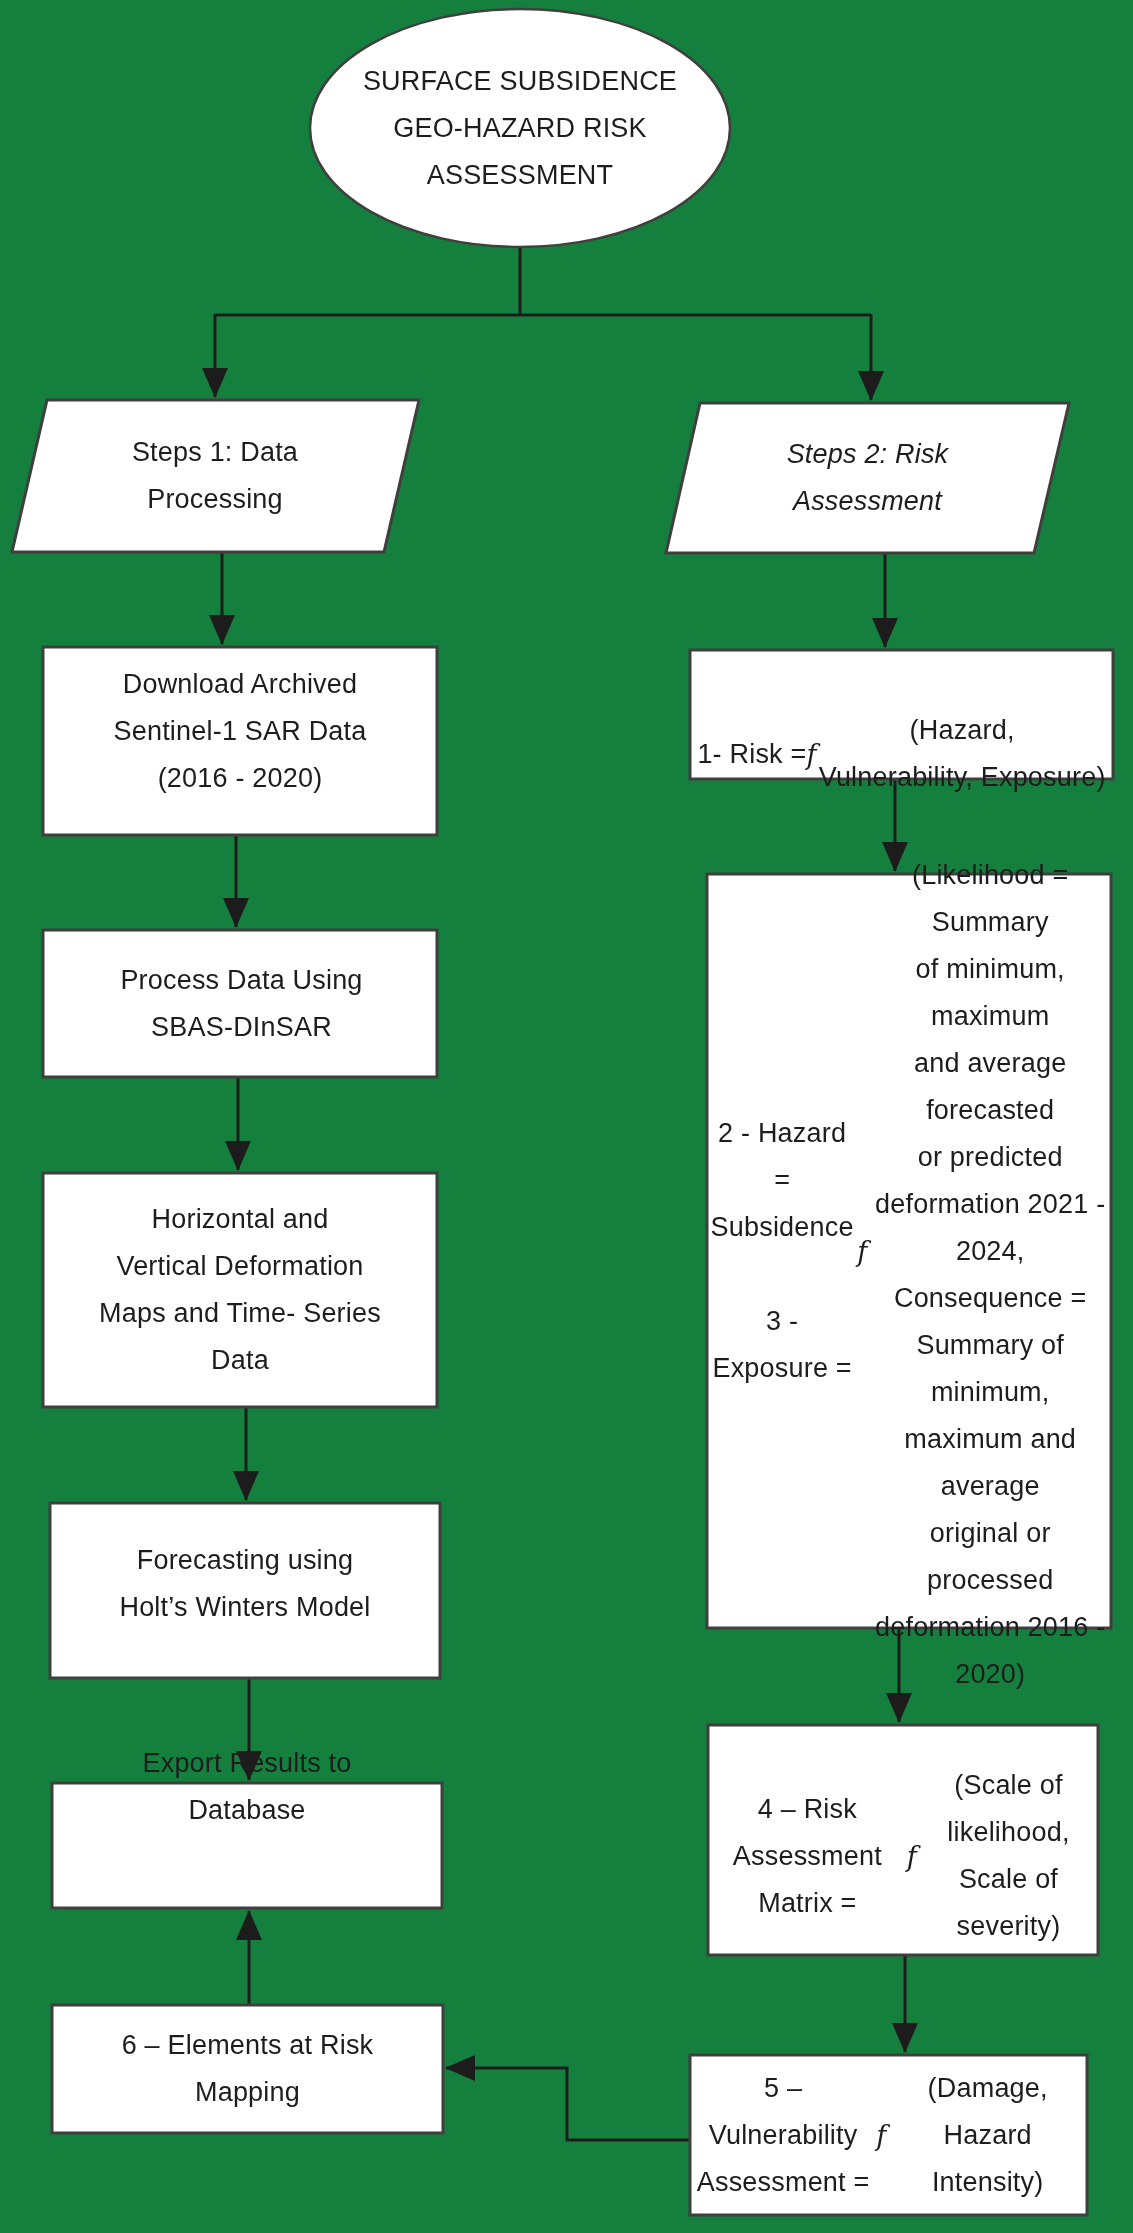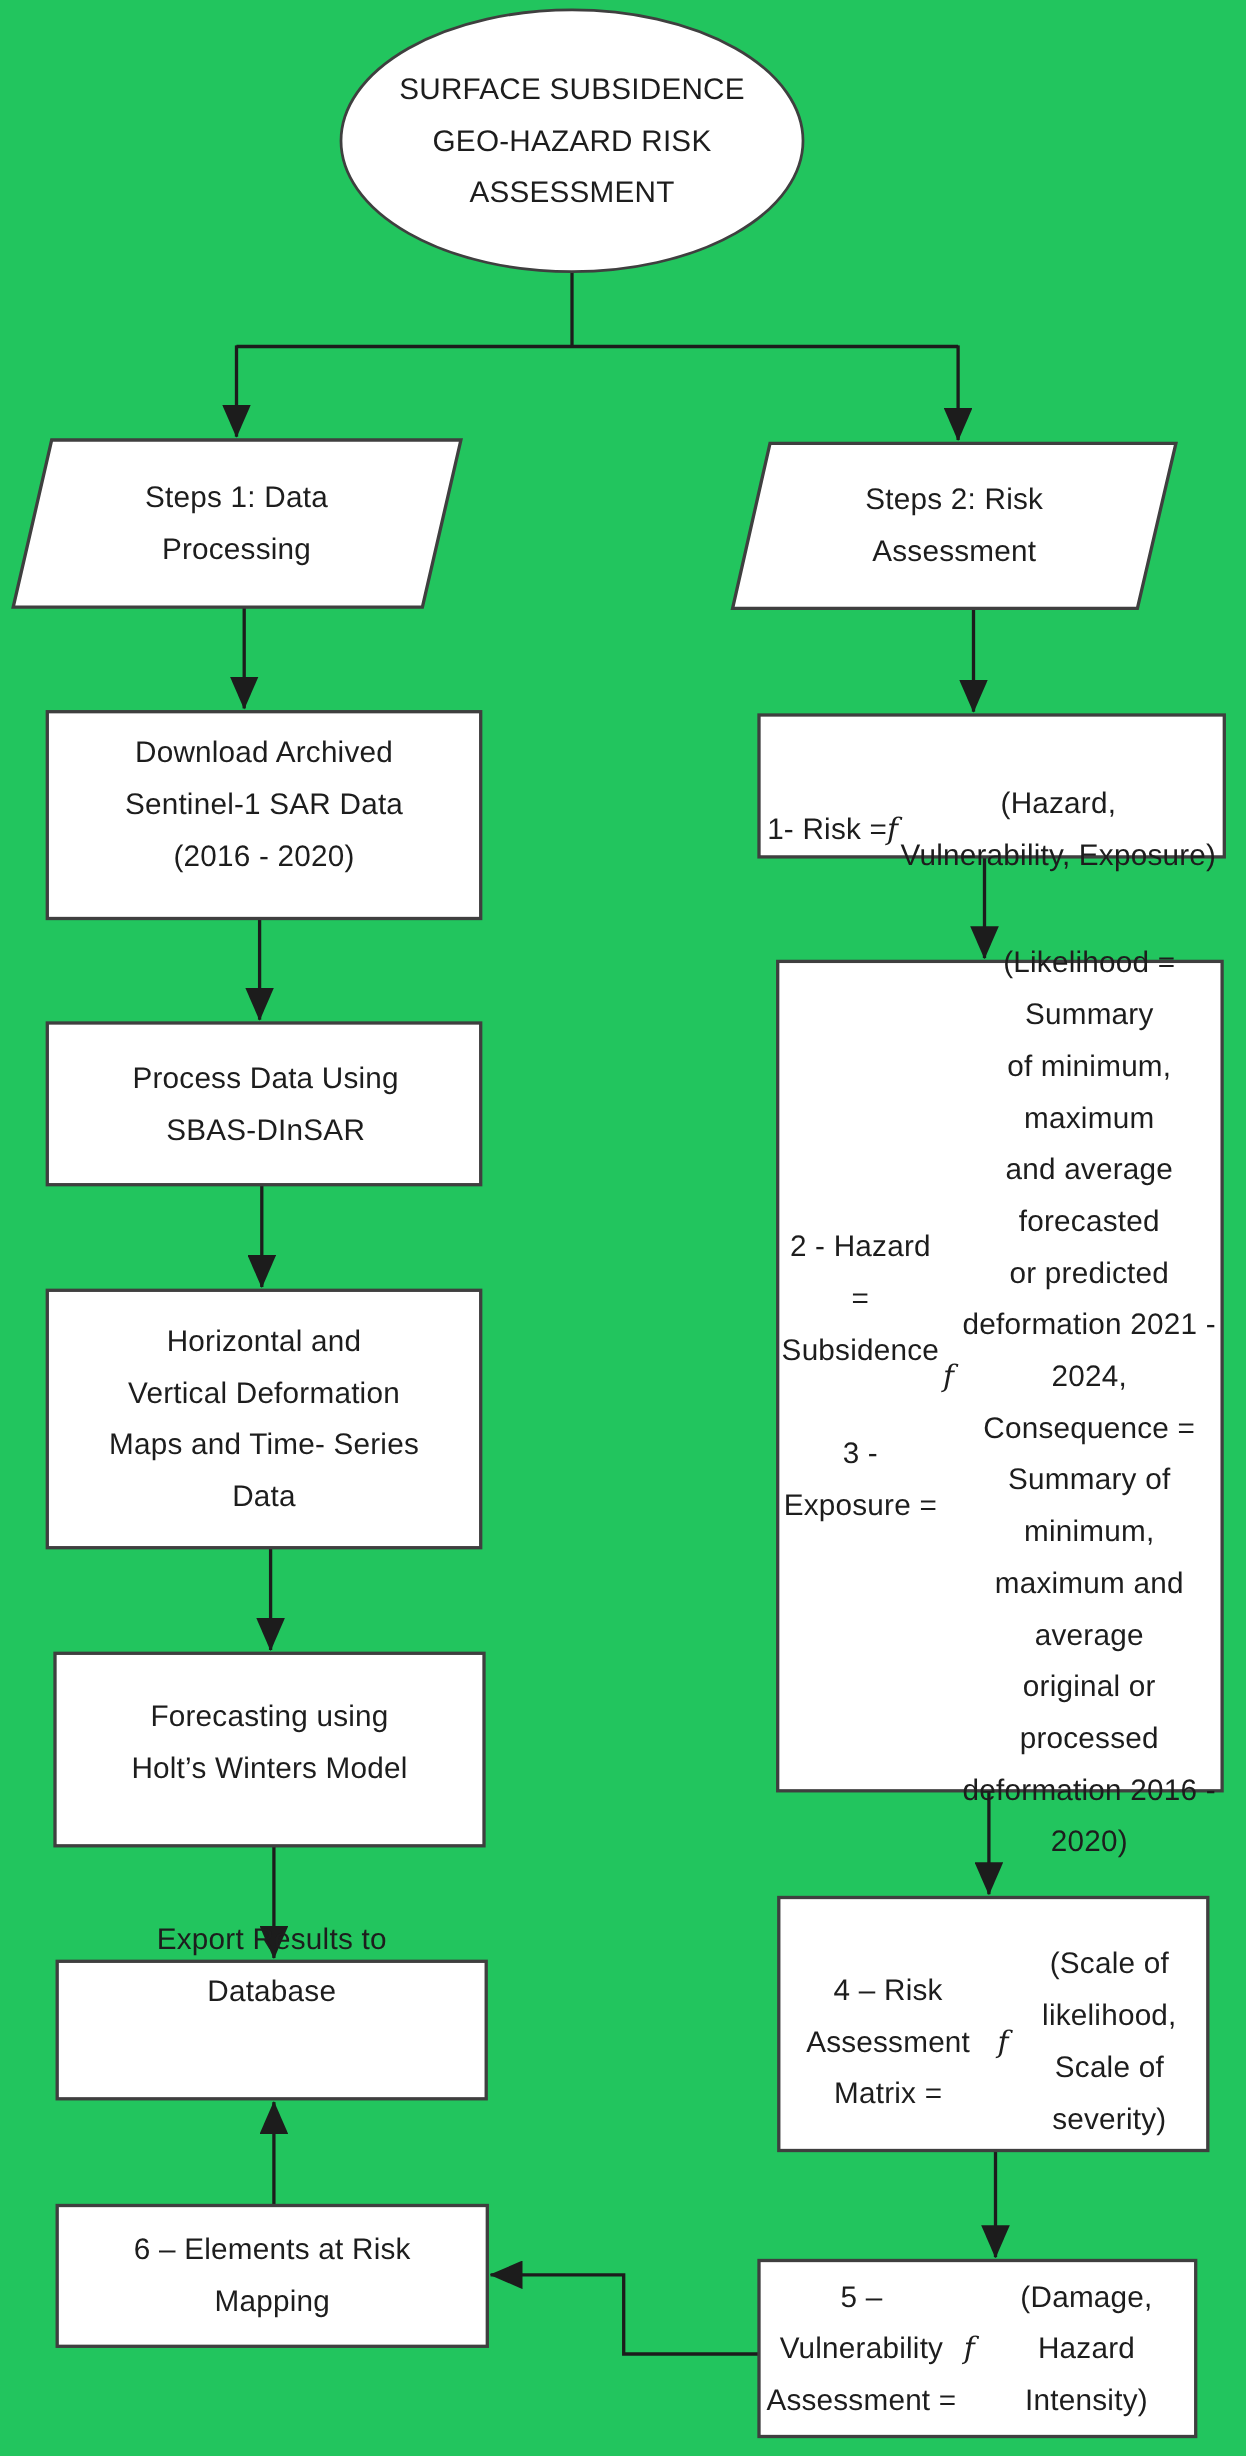--- a/index.html
+++ b/index.html
@@ -1,20 +1,20 @@
 <!DOCTYPE html>
 <html><head>
 <meta charset="utf-8">
 <style>
   html, body { margin: 0; padding: 0; background: #ffffff; }
   #stage {
     position: relative;
     width: 1133px;
     height: 2233px;
-    background: #22c55e;
+    background: #15803d;
     font-family: "Liberation Sans", "DejaVu Sans", sans-serif;
     color: #1d1d1d;
     overflow: hidden;
   }
   #shapes { position: absolute; left: 0; top: 0; }
   .label {
     position: absolute;
     display: flex;
     align-items: center;
     justify-content: center;
@@ -90,21 +90,21 @@
     <rect x="690" y="2055" width="397" height="160"></rect>
   </svg>
 
   <div class="label" style="left:340px; top:42px; width:360px; height:172px;">SURFACE SUBSIDENCE
 GEO-HAZARD RISK
 ASSESSMENT</div>
 
   <div class="label" style="left:45px; top:405px; width:340px; height:142px;">Steps 1: Data
 Processing</div>
 
-  <div class="label" style="left:690px; top:408px; width:355px; height:140px;">Steps 2: Risk
+  <div class="label" style="left:690px; top:408px; width:355px; height:140px;font-style:italic;">Steps 2: Risk
 Assessment</div>
 
   <div class="label" style="left:43px; top:647px; width:394px; height:168px;">Download Archived
 Sentinel-1 SAR Data
 (2016 - 2020)</div>
 
   <div class="label" style="left:43px; top:930px; width:397px; height:147px;">Process Data Using
 SBAS-DInSAR</div>
 
   <div class="label" style="left:43px; top:1173px; width:394px; height:234px;">Horizontal and

